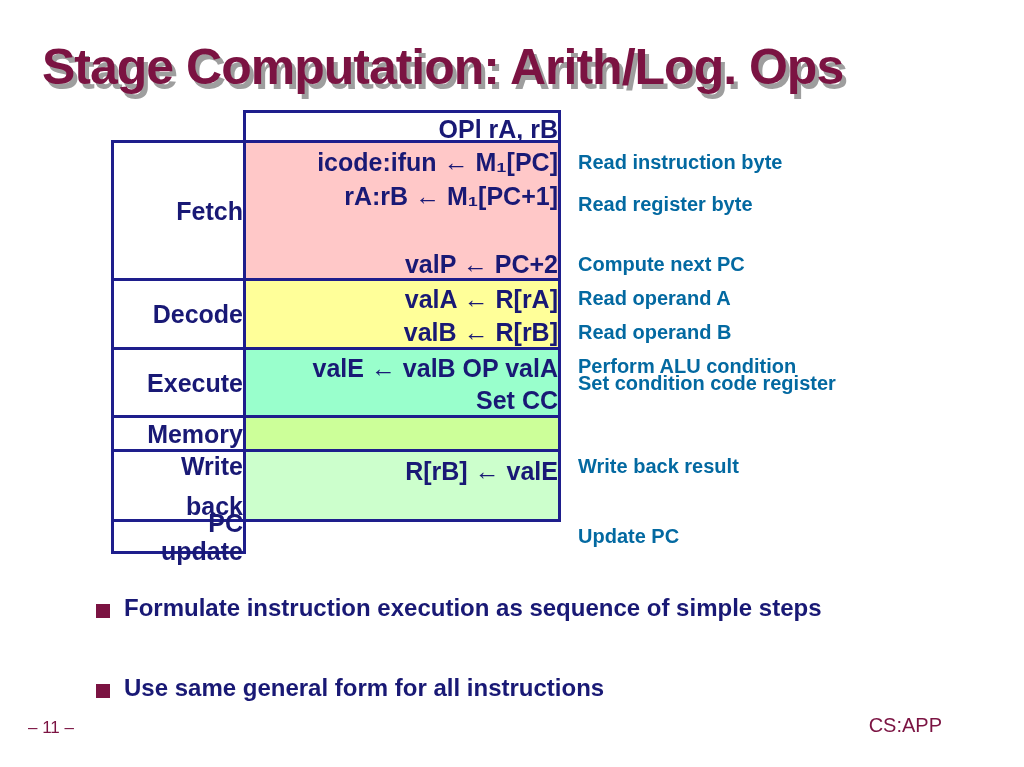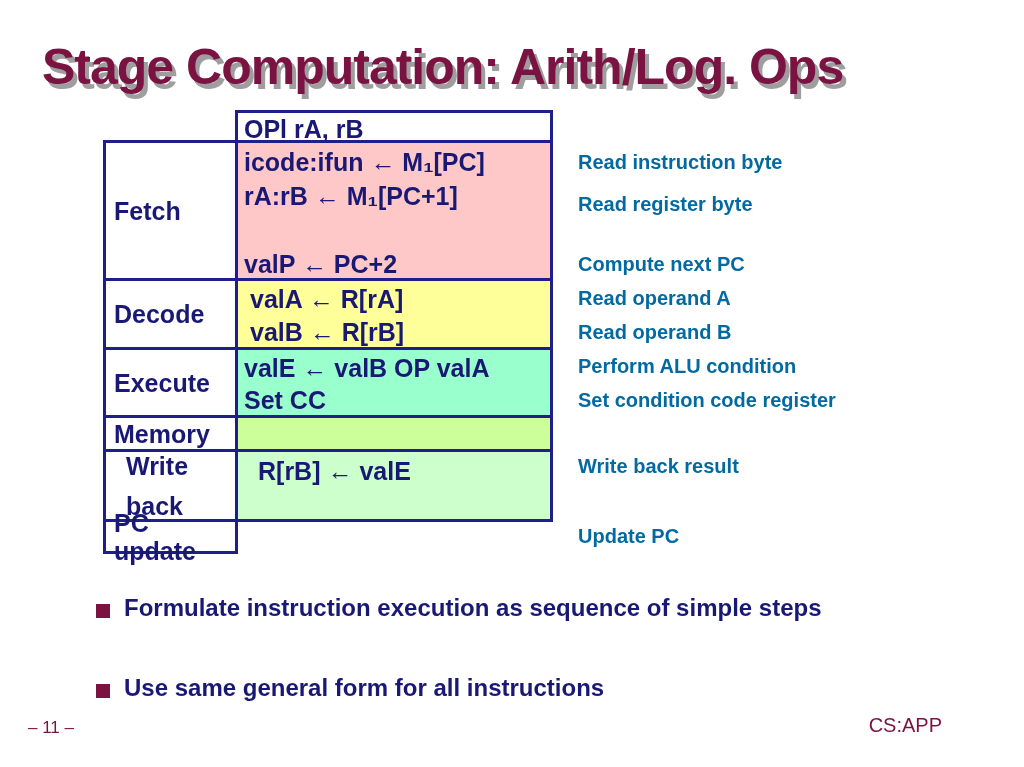--- a/index.html
+++ b/index.html
@@ -7,21 +7,21 @@
     position:relative;width:1024px;height:767px;background:#ffffff;overflow:hidden;
     font-family:"Liberation Sans","DejaVu Sans",sans-serif;
   }
   
   .title{
     position:absolute;left:42px;top:38px;
     font-size:50px;font-weight:bold;letter-spacing:-1px;
     color:#7B1342;text-shadow:4px 5px 0 #9e9e9e;white-space:nowrap;
   }
   
-  .tbl{position:absolute;left:103px;top:110px;}
+  .tbl{position:absolute;left:111px;top:110px;text-align:right;}
   .trow{display:flex;}
   .trow + .trow{margin-top:-3px;}
   .lcell,.ccell{box-sizing:border-box;border:3px solid #1E1E8C;}
   .lcell{
     width:135px;margin-right:-3px;background:#ffffff;z-index:2;
     display:flex;flex-direction:column;justify-content:center;
     padding-left:8px;font-size:25px;font-weight:bold;color:#191975;
   }
   .lcell .sline{line-height:28px;}
   .lcell.tall .sline{line-height:40px;}
@@ -121,21 +121,21 @@
     </div>
   </div>
 
   <div>
     <div class="note" style="top:149px">Read instruction byte</div>
     <div class="note" style="top:191px">Read register byte</div>
     <div class="note" style="top:251px">Compute next PC</div>
     <div class="note" style="top:285px">Read operand A</div>
     <div class="note" style="top:319px">Read operand B</div>
     <div class="note" style="top:353px">Perform ALU condition</div>
-    <div class="note" style="top:387px">Set condition code register</div>
+    <div class="note" style="top:370px">Set condition code register</div>
     <div class="note" style="top:453px">Write back result</div>
     <div class="note" style="top:523px">Update PC</div>
   </div>
 
   <div>
     <div class="bullet-sq" style="top:604px"></div>
     <div class="bullet-tx" style="top:588px">Formulate instruction execution as sequence of simple steps</div>
     <div class="bullet-sq" style="top:684px"></div>
     <div class="bullet-tx" style="top:668px">Use same general form for all instructions</div>
   </div>

